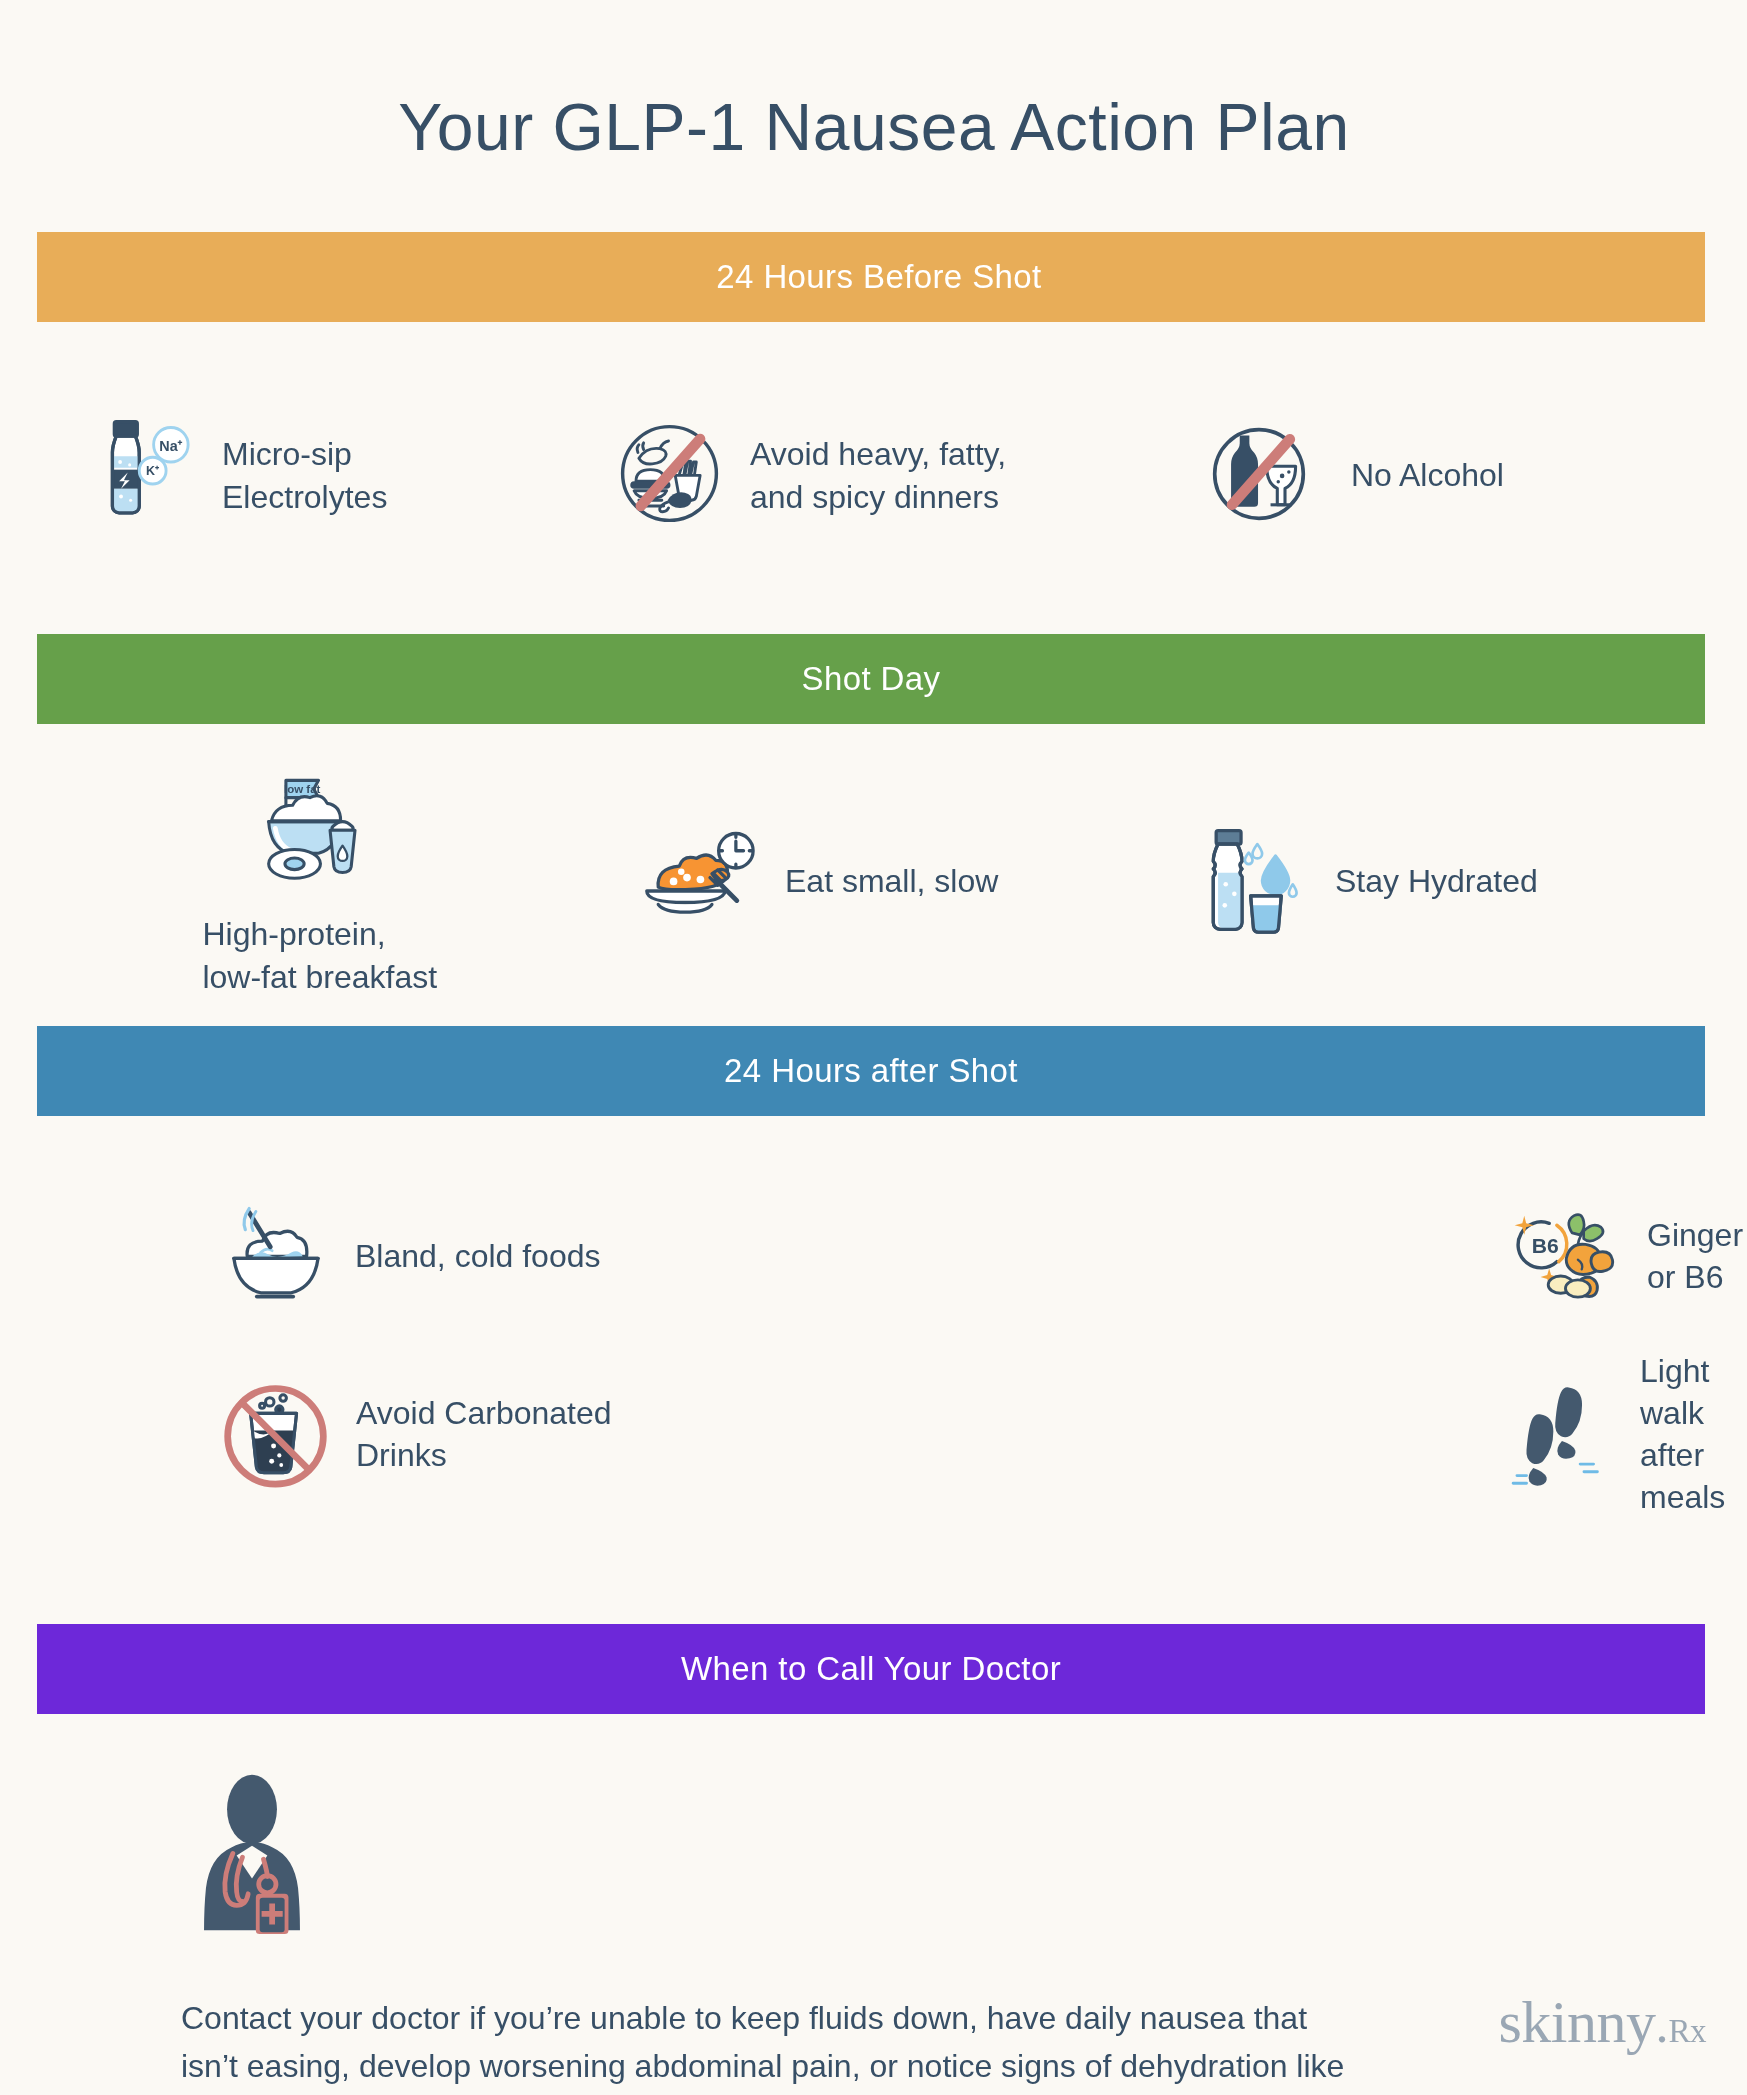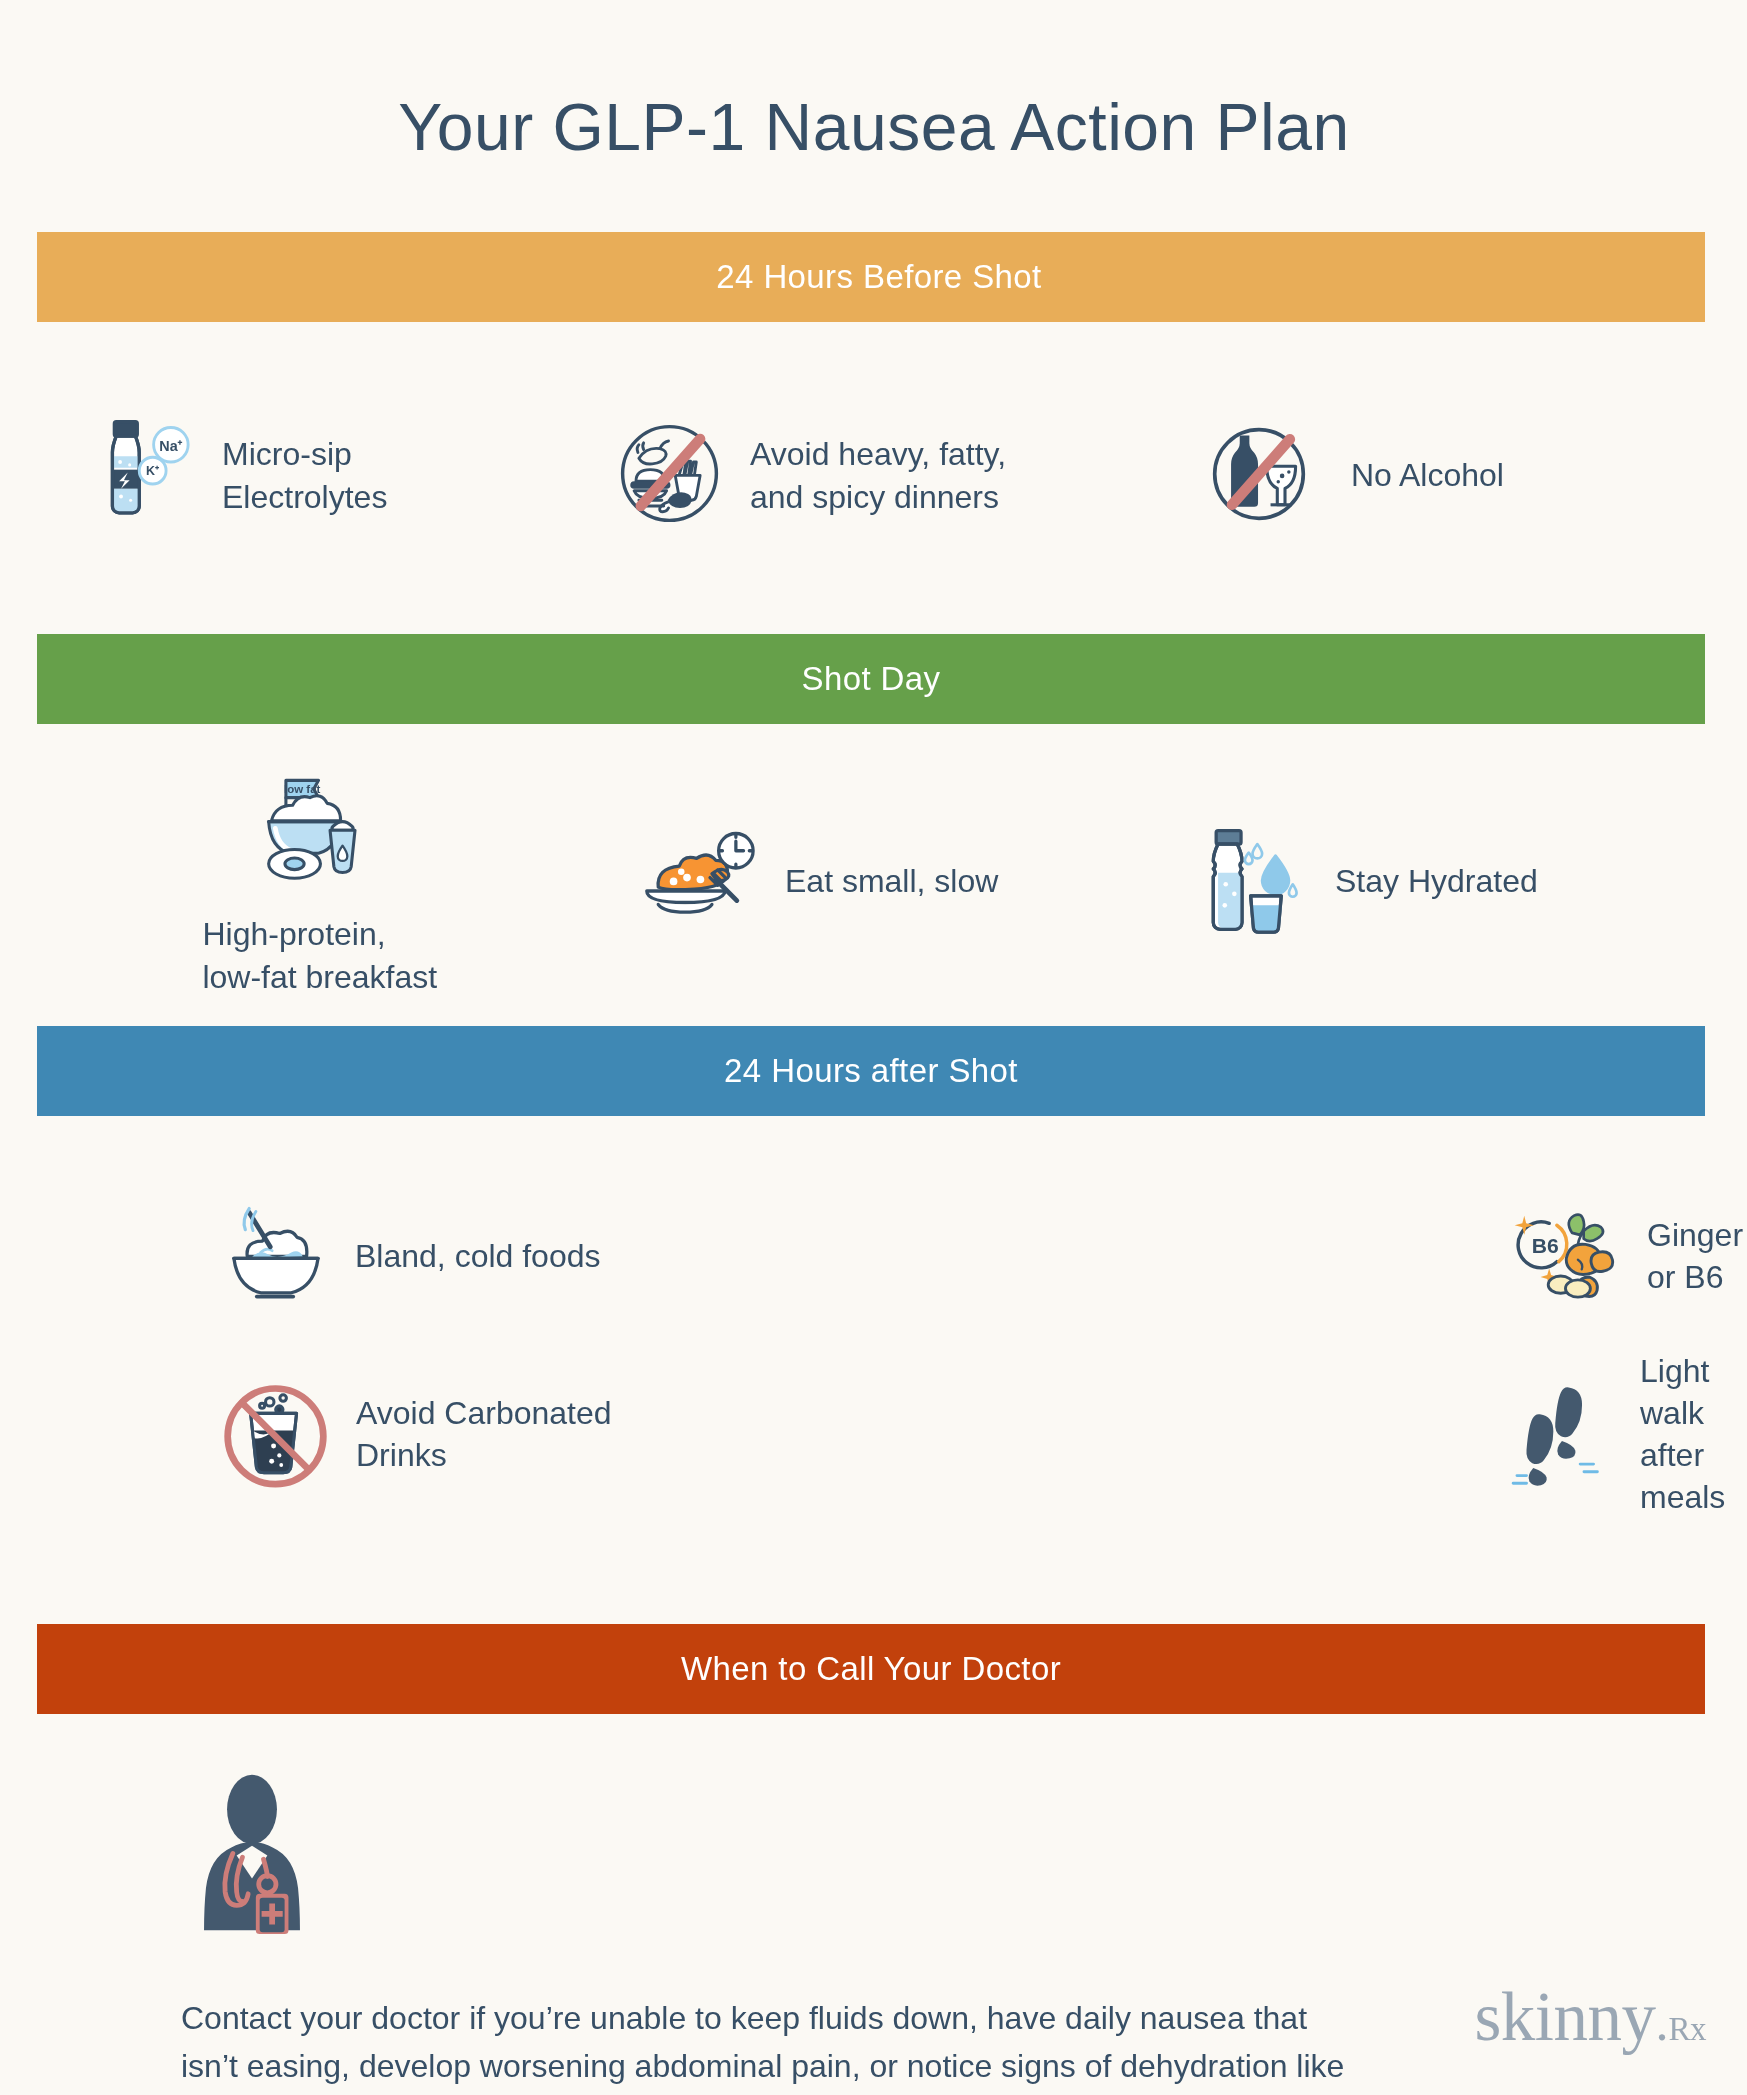--- a/index.html
+++ b/index.html
@@ -127,21 +127,21 @@
   
   #logo {
     position: absolute;
     right: 42px;
     bottom: 38px;
     display: flex;
     align-items: baseline;
     color: #9aa7b4;
     font-family: "Liberation Serif", serif;
   }
-  #logo .logo-word { font-size: 69px; letter-spacing: -0.5px; }
+  #logo .logo-word { font-size: 60px; letter-spacing: -0.5px; }
   #logo .logo-dot  { font-size: 52px; }
   #logo .logo-rx   { font-size: 33px; letter-spacing: -0.5px; }
 </style>
 </head>
 <body>
 
 <div class="page">
 
   <div class="title">Your GLP-1 Nausea Action Plan</div>
 
@@ -384,21 +384,21 @@
           <g stroke="#6fbbe6" stroke-width="3" stroke-linecap="round" fill="none">
             <path d="M76 92 h14 M80 100 h14"></path>
             <path d="M6 112 h14 M10 104 h10"></path>
           </g>
         </svg>
       </span>
       <span class="label">Light walk after<br>meals</span>
     </div>
   </div>
 
-  <div class="bar" id="bar-doctor" style="background:#c2410c">
+  <div class="bar" id="bar-doctor" style="background:#6d28d9">
     <span class="bar-label">When to Call Your Doctor</span>
   </div>
 
   <div id="doctor-block">
     <span class="icon">
       <svg width="142" height="165" viewBox="0 0 148 172">
         <g fill="#44596e">
           <ellipse cx="74" cy="40" rx="26" ry="36"></ellipse>
           <path d="M74 74 q-12 0 -22 6 q-22 10 -26 42 q-2 20 -2 44 h100 q0 -24 -2 -44 q-4 -32 -26 -42 q-10 -6 -22 -6 z"></path>
         </g>

